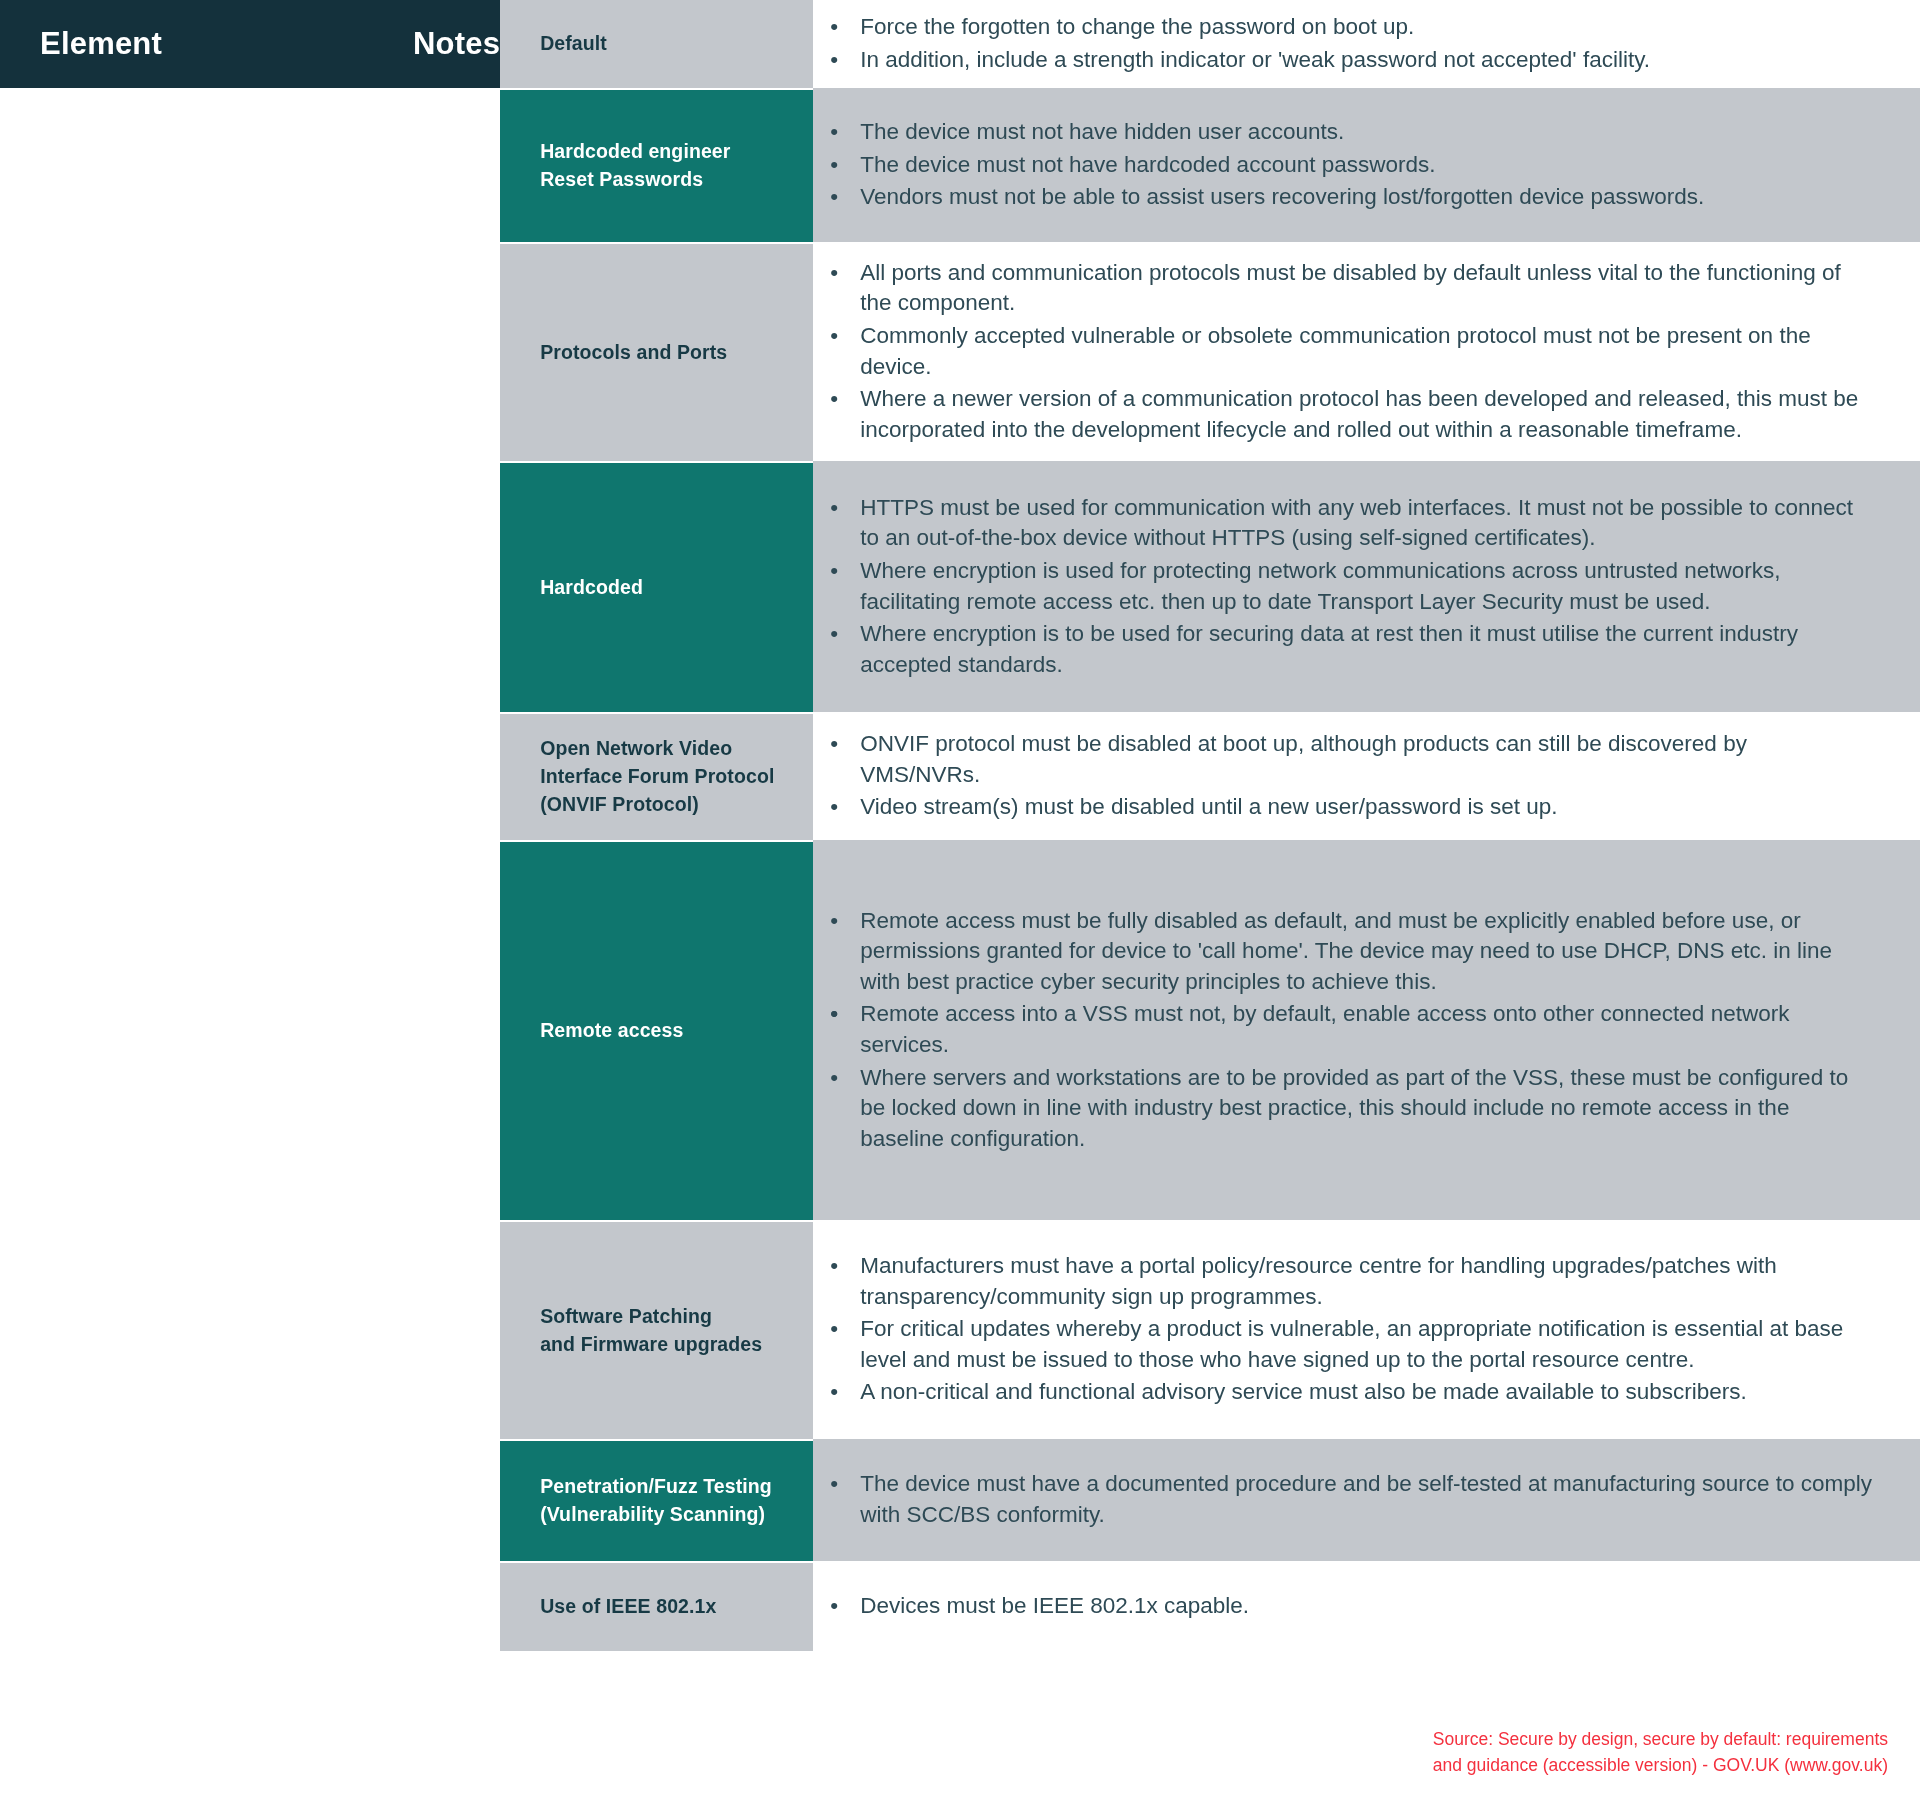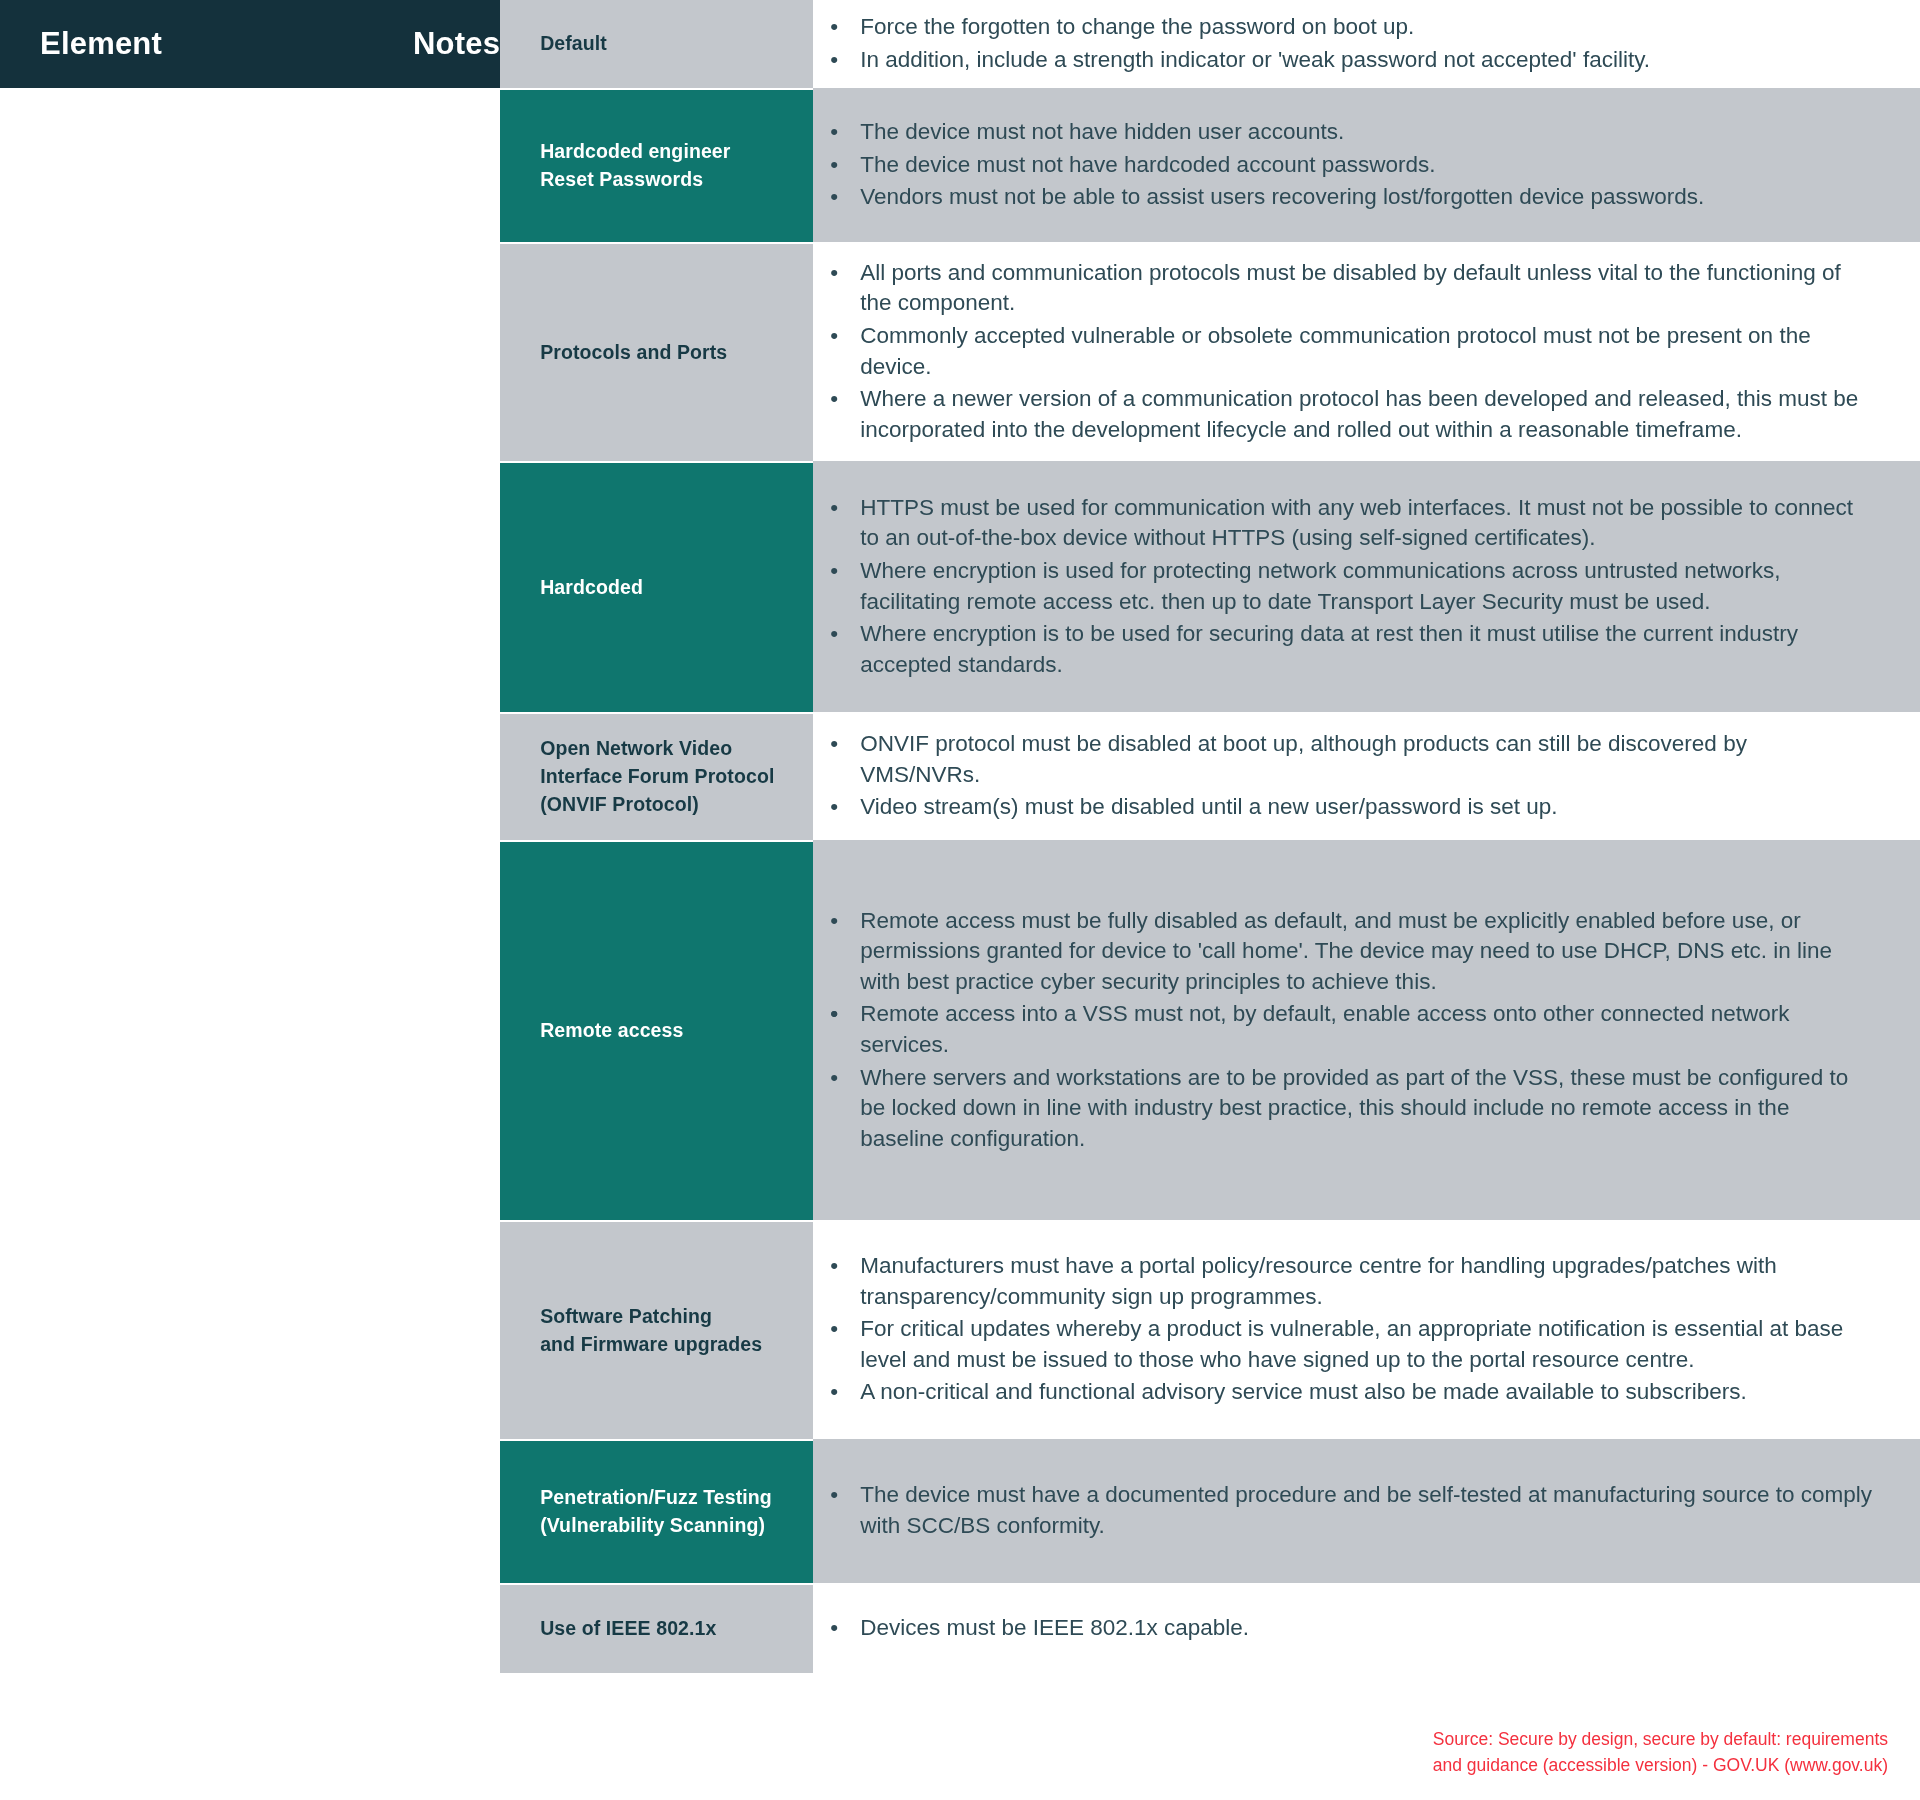--- a/index.html
+++ b/index.html
@@ -104,21 +104,21 @@
     font-size: 22.5px;
     line-height: 1.36;
     color: #2E4A55;
   }
 
   
   .source-note {
     position: absolute;
     right: 32px;
     bottom: 22px;
-    text-align: right;
+    text-align: center;
     color: #F4303E;
     font-size: 17.5px;
     line-height: 1.45;
     max-width: 520px;
   }
   .source-note span { display: block; }
 </style>
 </head>
 <body>
 
@@ -210,21 +210,21 @@
 and Firmware upgrades</div>
         </div>
         <div class="cell-notes">
           <ul class="notes">
             <li><span class="bullet">•</span><span>Manufacturers must have a portal policy/resource centre for handling upgrades/patches with transparency/community sign up programmes.</span></li>
             <li><span class="bullet">•</span><span>For critical updates whereby a product is vulnerable, an appropriate notification is essential at base level and must be issued to those who have signed up to the portal resource centre.</span></li>
             <li><span class="bullet">•</span><span>A non-critical and functional advisory service must also be made available to subscribers.</span></li>
           </ul>
         </div>
       </div>
-      <div class="row pal-red" style="height: 144px; border-radius: 14px;">
+      <div class="row pal-red" style="height: 122px; border-radius: 14px;">
         <div class="cell-label">
           <div style="white-space: pre-line;">Penetration/Fuzz Testing
 (Vulnerability Scanning)</div>
         </div>
         <div class="cell-notes">
           <ul class="notes">
             <li><span class="bullet">•</span><span>The device must have a documented procedure and be self-tested at manufacturing source to comply with SCC/BS conformity.</span></li>
           </ul>
         </div>
       </div>

